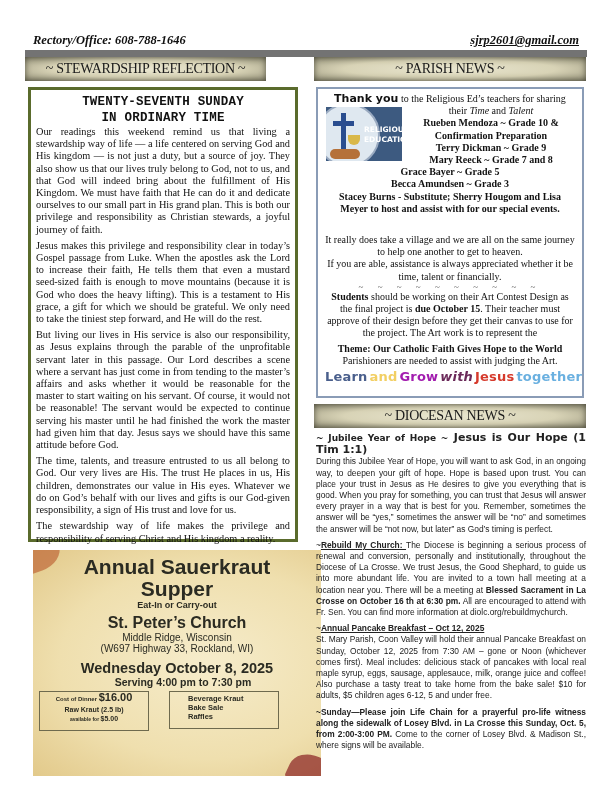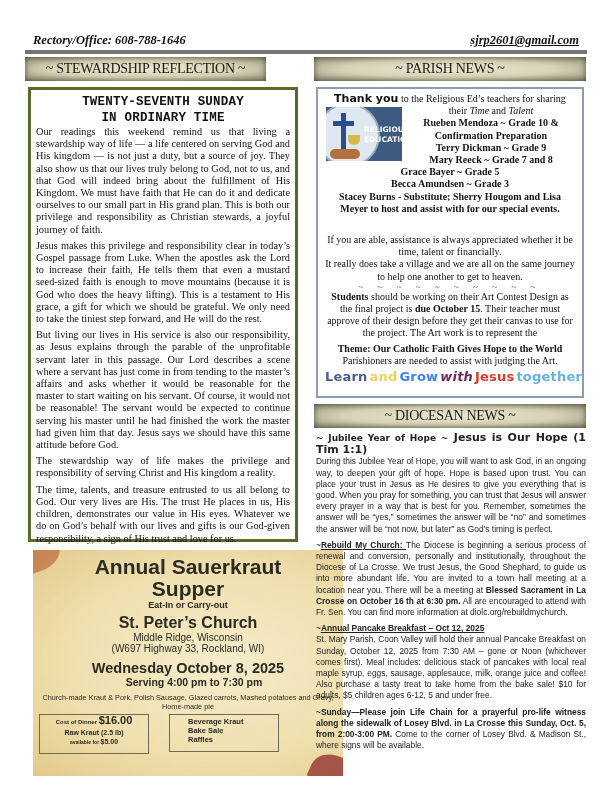--- a/index.html
+++ b/index.html
@@ -1,17 +1,17 @@
 <!DOCTYPE html>
 <html><head>
 <meta charset="utf-8">
 <style>
   html, body { margin:0; padding:0; }
   body { width:612px; height:792px; background:#ffffff; position:relative; overflow:hidden; font-family:"Liberation Serif", serif; color:#111; }
-  .topbar { position:absolute; left:25px; top:30px; width:562px; height:20px; border-bottom:4px solid #737373; }
+  .topbar { position:absolute; left:25px; top:30px; width:562px; height:20px; border-bottom:7px solid #737373; }
   .topbar .left { position:absolute; left:8px; top:3px; font-style:italic; font-weight:bold; font-size:12.5px; }
   .topbar .right { position:absolute; right:8px; top:3px; font-style:italic; font-weight:bold; font-size:12.5px; text-decoration:underline; }
   .banner { position:absolute; height:24px; background:radial-gradient(ellipse at center, #e9e6d0 0%, #d8d3b6 55%, #8d8a72 100%); box-shadow: inset 0 0 6px rgba(40,40,30,0.7); text-align:center; font-size:14px; line-height:24px; color:#1a1a1a; letter-spacing:-0.3px; }
   .b1 { left:25px; top:57px; width:241px; }
   .b2 { left:314px; top:57px; width:272px; }
   .b3 { left:314px; top:404px; width:272px; }
   .steward { position:absolute; left:28px; top:87px; width:270px; height:455px; border:3px solid #5a6b2c; padding:4px 5px; box-sizing:border-box; font-size:10.3px; line-height:12.2px; text-align:justify; }
   .steward h2 { margin:0; text-align:center; font-family:Liberation Mono, monospace; font-size:12.5px; line-height:16px; font-weight:bold; letter-spacing:0.2px; }
   .steward p { margin:0 0 4px 0; }
   .parish { position:absolute; left:316px; top:87px; width:268px; height:311px; border:2px solid #8a9cb6; box-sizing:border-box; padding:4px 6px; font-size:10px; line-height:12.2px; text-align:center; }
@@ -25,21 +25,21 @@
   .relimg .txt { position:absolute; left:38px; top:18px; color:#fff; font-family:"DejaVu Sans", sans-serif; font-size:7.5px; line-height:10px; font-weight:bold; text-align:left; }
   .parish .bold { font-weight:bold; }
   .parish .dashes { letter-spacing:6px; font-size:9px; line-height:8px; color:#555; }
   .lgw { font-family:"DejaVu Sans", sans-serif; font-weight:bold; font-size:13px; margin-top:4px; letter-spacing:0.2px; }
   .lgw span { margin:0 1px; }
   .diocese { position:absolute; left:316px; top:432px; width:270px; font-family:"Liberation Sans", sans-serif; font-size:8.4px; line-height:11.2px; text-align:justify; color:#222; }
   .diocese p { margin:0 0 5px 0; }
   .diocese .head1 { font-family:"DejaVu Sans", sans-serif; font-weight:bold; font-size:9px; }
   .diocese .head1 .big { font-size:11px; }
   .diocese u { font-weight:bold; }
-  .flyer { position:absolute; left:33px; top:550px; width:310px; height:226px; background:radial-gradient(ellipse at 60% 50%, #f6eccb 0%, #efdfae 60%, #e2c98a 100%); overflow:hidden; text-align:center; font-family:"Liberation Sans", sans-serif; color:#2b2b22; }
+  .flyer { position:absolute; left:33px; top:550px; width:288px; height:226px; background:radial-gradient(ellipse at 60% 50%, #f6eccb 0%, #efdfae 60%, #e2c98a 100%); overflow:hidden; text-align:center; font-family:"Liberation Sans", sans-serif; color:#2b2b22; }
   .leaf1 { position:absolute; left:-12px; top:-10px; width:40px; height:30px; background:#b9572a; opacity:0.6; border-radius:60% 10% 60% 10%; transform:rotate(-20deg); }
   .leaf2 { position:absolute; right:-8px; bottom:-10px; width:40px; height:32px; background:#8f2b2a; opacity:0.75; border-radius:60% 10% 60% 10%; transform:rotate(25deg); }
   .flyer .t1 { font-weight:bold; font-size:21px; line-height:22px; margin-top:6px; }
   .flyer .t2 { font-weight:bold; font-size:9px; line-height:10px; }
   .flyer .t3 { font-weight:bold; font-size:16px; line-height:18px; margin-top:4px; }
   .flyer .t4 { font-size:10px; line-height:11px; }
   .flyer .t5 { font-weight:bold; font-size:14.5px; line-height:16px; margin-top:6px; }
   .flyer .t6 { font-weight:bold; font-size:10.5px; line-height:12px;padding-left:12px; }
   .flyer .t7 { font-size:7.3px; line-height:8.5px; margin-top:6px; }
   .flyer .boxes { position:relative; height:44px; margin-top:3px; }
@@ -65,35 +65,34 @@
 <div class="banner b3">~ DIOCESAN NEWS ~</div>
 
 <div class="steward">
   <h2>
     <span>TWENTY-SEVENTH SUNDAY</span><br>
     <span>IN ORDINARY TIME</span>
   </h2>
   <p>Our readings this weekend remind us that living a stewardship way of life — a life centered on serving God and His kingdom — is not just a duty, but a source of joy. They also show us that our lives truly belong to God, not to us, and that God will indeed bring about the fulfillment of His Kingdom. We must have faith that He can do it and dedicate ourselves to our small part in His grand plan. This is both our privilege and responsibility as Christian stewards, a joyful journey of faith.</p>
   <p>Jesus makes this privilege and responsibility clear in today’s Gospel passage from Luke. When the apostles ask the Lord to increase their faith, He tells them that even a mustard seed-sized faith is enough to move mountains (because it is God who does the heavy lifting). This is a testament to His grace, a gift for which we should be grateful. We only need to take the tiniest step forward, and He will do the rest.</p>
   <p>But living our lives in His service is also our responsibility, as Jesus explains through the parable of the unprofitable servant later in this passage. Our Lord describes a scene where a servant has just come in from tending to the master’s affairs and asks whether it would be reasonable for the master to start waiting on his servant. Of course, it would not be reasonable! The servant would be expected to continue serving his master until he had finished the work the master had given him that day. Jesus says we should have this same attitude before God.</p>
+  <p>The time, talents, and treasure entrusted to us all belong to God. Our very lives are His. The trust He places in us, His children, demonstrates our value in His eyes. Whatever we do on God’s behalf with our lives and gifts is our God-given responsibility, a sign of His trust and love for us.</p>
   <p>The stewardship way of life makes the privilege and responsibility of serving Christ and His kingdom a reality.</p>
-  <p>The time, talents, and treasure entrusted to us all belong to God. Our very lives are His. The trust He places in us, His children, demonstrates our value in His eyes. Whatever we do on God’s behalf with our lives and gifts is our God-given responsibility, a sign of His trust and love for us.</p>
 </div>
 
 <div class="flyer">
   <div class="leaf1"></div>
   <div class="leaf2"></div>
   <div class="t1"><span>Annual Sauerkraut</span><br><span>Supper</span></div>
   <div class="t2">Eat-In or Carry-out</div>
   <div class="t3">St. Peter’s Church</div>
   <div class="t4">Middle Ridge, Wisconsin</div>
   <div class="t4">(W697 Highway 33, Rockland, WI)</div>
   <div class="t5">Wednesday October 8, 2025</div>
   <div class="t6">Serving 4:00 pm to 7:30 pm</div>
-  <div class="t7">Church-made Kraut &amp; Pork, Polish Sausage, Glazed carrots, Mashed potatoes and Gravy, Home-made pie</div>
   <div class="boxes">
     <div class="box bx1">
       <div class="r1"><span>Cost of Dinner</span> <span class="price">$16.00</span></div>
       <div class="r2">Raw Kraut (2.5 lb)</div>
       <div class="r3"><span>available for</span> <span class="p2">$5.00</span></div>
     </div>
     <div class="box bx2">
       <div>Beverage Kraut</div>
       <div>Bake Sale</div>
       <div>Raffles</div>
@@ -111,27 +110,27 @@
     <div class="bread"></div>
     <div class="txt"><span>RELIGIOUS</span><br><span>EDUCATION</span></div>
   </div>
   <div><span>their </span><i>Time</i><span> and </span><i>Talent</i></div>
   <div class="bold">Rueben Mendoza ~ Grade 10 &amp; Confirmation Preparation</div>
   <div class="bold">Terry Dickman ~ Grade 9</div>
   <div class="bold">Mary Reeck  ~ Grade 7 and 8</div>
   <div class="bold">Grace Bayer ~ Grade 5</div>
   <div class="bold">Becca Amundsen  ~ Grade 3</div>
   <div class="bold" style="margin-bottom:19px;">Stacey Burns - Substitute; Sherry Hougom and Lisa Meyer to host and assist with for our special events.</div>
+  <div>It really does take a village and we are all on the same journey to help one another to get to heaven.</div>
   <div>If you are able, assistance is always appreciated whether it be time, talent or financially.</div>
-  <div>It really does take a village and we are all on the same journey to help one another to get to heaven.</div>
   <div class="dashes">~ ~ ~ ~ ~ ~ ~ ~ ~ ~</div>
   <div><b>Students</b><span> should be working on their Art Contest Design as the final project is </span><b>due October 15</b><span>.  Their teacher must approve of their design before they get their canvas to use for the project.  The Art work is to represent the</span></div>
   <div class="bold" style="margin-top:3px;">Theme: Our Catholic Faith Gives Hope to the World</div>
   <div>Parishioners are needed to assist with judging the Art.</div>
-  <div class="lgw" id="slogan"><span style="color: rgb(74, 95, 140);">Learn</span><span style="color: rgb(242, 207, 99);">and</span><span style="color: #3b82f6; margin-top: 16px;">Grow</span><span style="color: rgb(107, 42, 90); font-style: italic;">with</span><span style="color: rgb(214, 58, 44);">Jesus</span><span style="color: rgb(106, 176, 224);">together</span></div>
+  <div class="lgw" id="slogan"><span style="color: rgb(74, 95, 140);">Learn</span><span style="color: rgb(242, 207, 99);">and</span><span style="color: #a21caf; margin-top: 16px;">Grow</span><span style="color: rgb(107, 42, 90); font-style: italic;">with</span><span style="color: rgb(214, 58, 44);">Jesus</span><span style="color: rgb(106, 176, 224);">together</span></div>
 </div>
 
 <div class="diocese">
   <p><span class="head1"><span>~ Jubilee Year of Hope ~</span><span class="big"> Jesus is Our Hope (1 Tim 1:1)</span></span><br><span>During this Jubilee Year of Hope, you will want to ask God, in an ongoing way, to deepen your gift of hope. Hope is based upon trust. You can place your trust in Jesus as He desires to give you everything that is good. When you pray for something, you can trust that Jesus will answer every prayer in a way that is best for you. Remember, sometimes the answer will be “yes,” sometimes the answer will be “no” and sometimes the answer will be “not now, but later” as God’s timing is perfect.</span></p>
   <p>~<u>Rebuild My Church: </u><span> The Diocese is beginning a serious process of renewal and conversion, personally and institutionally, throughout the Diocese of La Crosse. We trust Jesus, the Good Shephard, to guide us into more abundant life. You are invited to a town hall meeting at a location near you. There will be a meeting at </span><b>Blessed Sacrament in La Crosse on October 16 th at 6:30 pm.</b><span> All are encouraged to attend with Fr. Sen. You can find more information at diolc.org/rebuildmychurch.</span></p>
   <p>~<u>Annual Pancake Breakfast – Oct 12, 2025</u><br><span>St. Mary Parish, Coon Valley will hold their annual Pancake Breakfast on Sunday, October 12, 2025 from 7:30 AM – gone or Noon (whichever comes first).  Meal includes: delicious stack of pancakes with local real maple syrup, eggs, sausage, applesauce, milk, orange juice and coffee! Also purchase a tasty treat to take home from the bake sale! $10 for adults, $5 children ages 6-12, 5 and under free.</span></p>
   <p><b>~Sunday—Please join Life Chain for a prayerful pro-life witness along the sidewalk of Losey Blvd. in La Crosse this Sunday, Oct. 5, from 2:00-3:00 PM.</b><span>  Come to the corner of Losey Blvd. &amp; Madison St., where signs will be available.</span></p>
 </div>
 
 </body></html>

